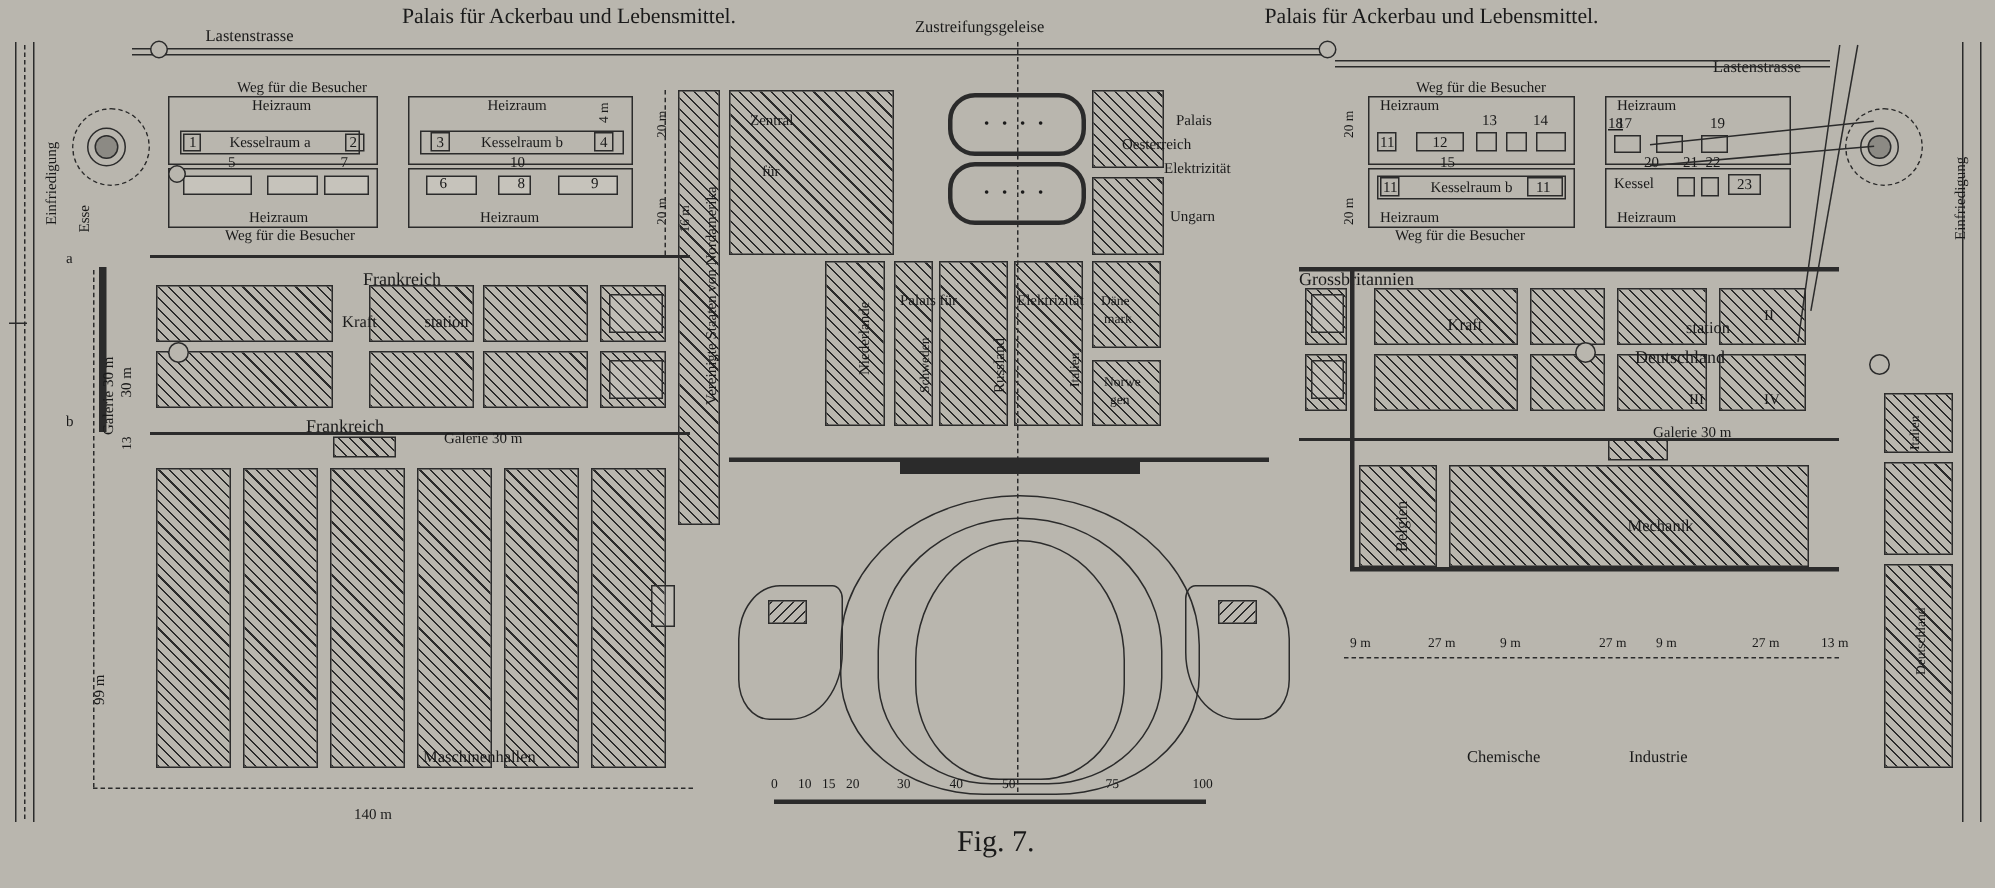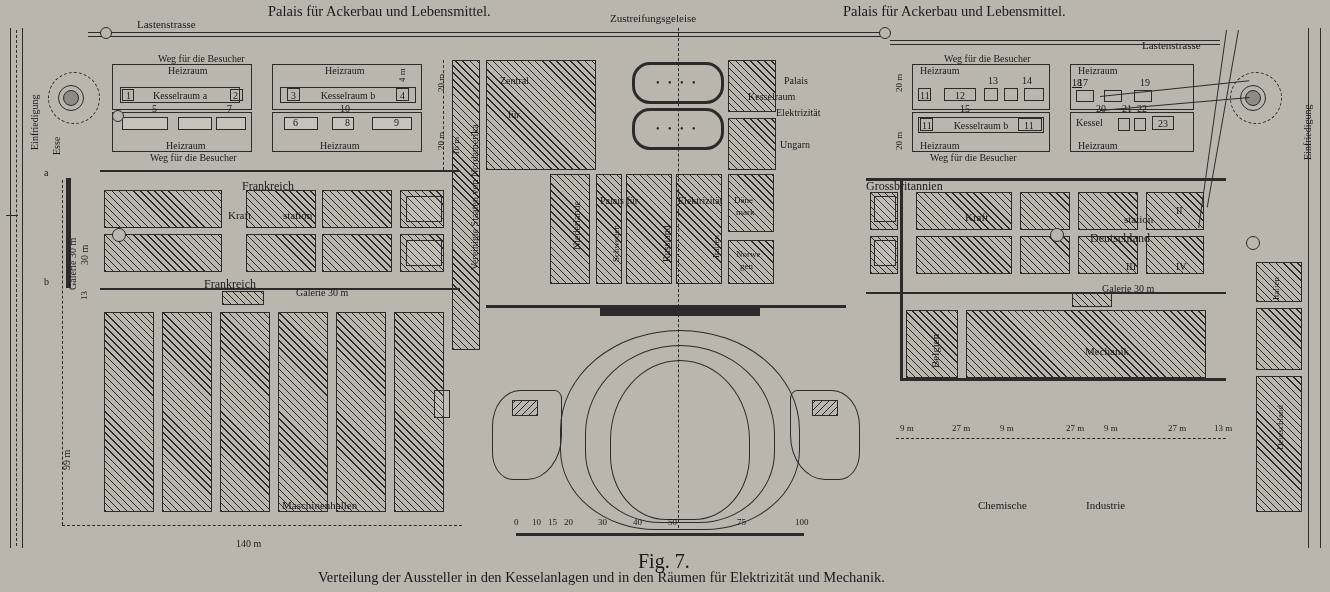--- a/index.html
+++ b/index.html
@@ -180,21 +180,21 @@
   <div class="hatch" style="left:728px;top:174px;width:46px;height:58px;"></div>
   <div class="t xs" style="left:734px;top:196px;">Däne</div>
   <div class="t xs" style="left:736px;top:208px;text-align:center;">mark</div>
 
   <div class="hatch" style="left:728px;top:240px;width:46px;height:44px;"></div>
   <div class="t xs" style="left:736px;top:250px;">Norwe</div>
   <div class="t xs" style="left:740px;top:262px;">gen</div>
 
   <div class="hatch" style="left:728px;top:60px;width:48px;height:52px;"></div>
   <div class="t sm" style="left:784px;top:76px;">Palais</div>
-  <div class="t sm" style="left:748px;top:92px;">Kesselraum</div>
+  <div class="t sm" style="left:748px;top:92px;">Oesterreich</div>
   <div class="hatch" style="left:728px;top:118px;width:48px;height:52px;"></div>
   <div class="t sm" style="left:776px;top:108px;">Elektrizität</div>
   <div class="t sm" style="left:780px;top:140px;">Ungarn</div>
 
   <div class="box" style="left:632px;top:62px;width:92px;height:42px;border-width:3px;border-radius:18px;"></div>
   <div class="box" style="left:632px;top:108px;width:92px;height:42px;border-width:3px;border-radius:18px;"></div>
   <div class="t sm" style="left:656px;top:78px;letter-spacing:3px;">• • • •</div>
   <div class="t sm" style="left:656px;top:124px;letter-spacing:3px;">• • • •</div>
 
   <div class="vdash" style="left:678px;top:28px;height:500px;"></div>
@@ -333,15 +333,14 @@
   <div class="ln" style="left:1238px;top:30px;width:1px;height:180px;transform:rotate(10deg);transform-origin:top;"></div>
   <div class="ln" style="left:1100px;top:96px;width:150px;height:1px;transform:rotate(-6deg);transform-origin:left;"></div>
   <div class="ln" style="left:1100px;top:110px;width:150px;height:1px;transform:rotate(-5deg);transform-origin:left;"></div>
 
   <div class="circ" style="left:1050px;top:228px;width:14px;height:14px;background:#b9b6ae;"></div>
   <div class="circ" style="left:1246px;top:236px;width:14px;height:14px;background:#b9b6ae;"></div>
   <div class="circ" style="left:112px;top:228px;width:14px;height:14px;background:#b9b6ae;"></div>
   <div class="circ" style="left:112px;top:110px;width:12px;height:12px;background:#b9b6ae;"></div>
 
   <div class="t fig-title" style="left:638px;top:551px;">Fig. 7.</div>
-  <div class="t cap" style="left:318px;top:570px;">Verteilung der Aussteller in den Kesselanlagen und in den Räumen für Elektrizität und Mechanik.</div>
 
 </div>
 
 </body></html>

